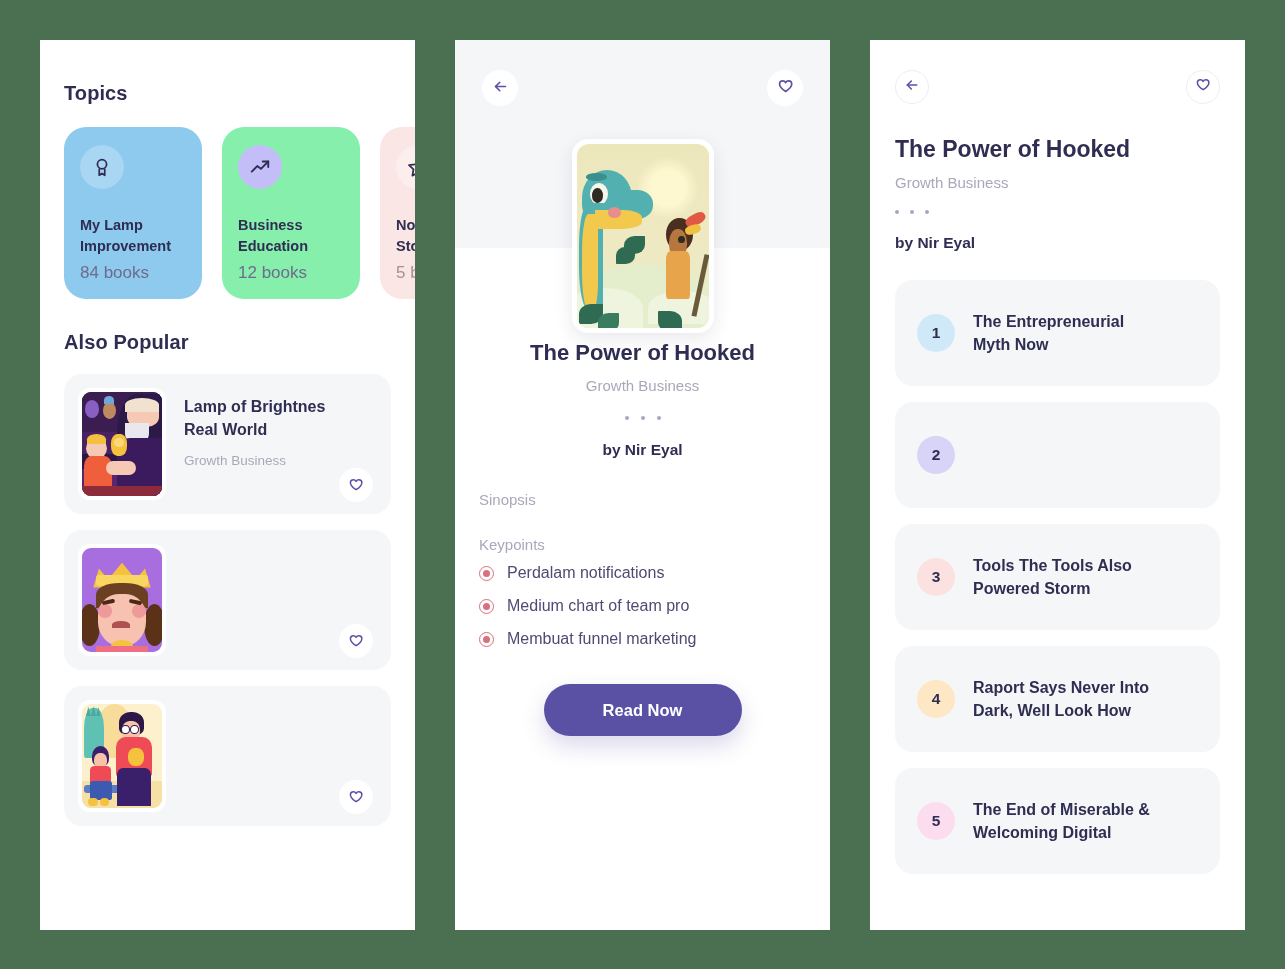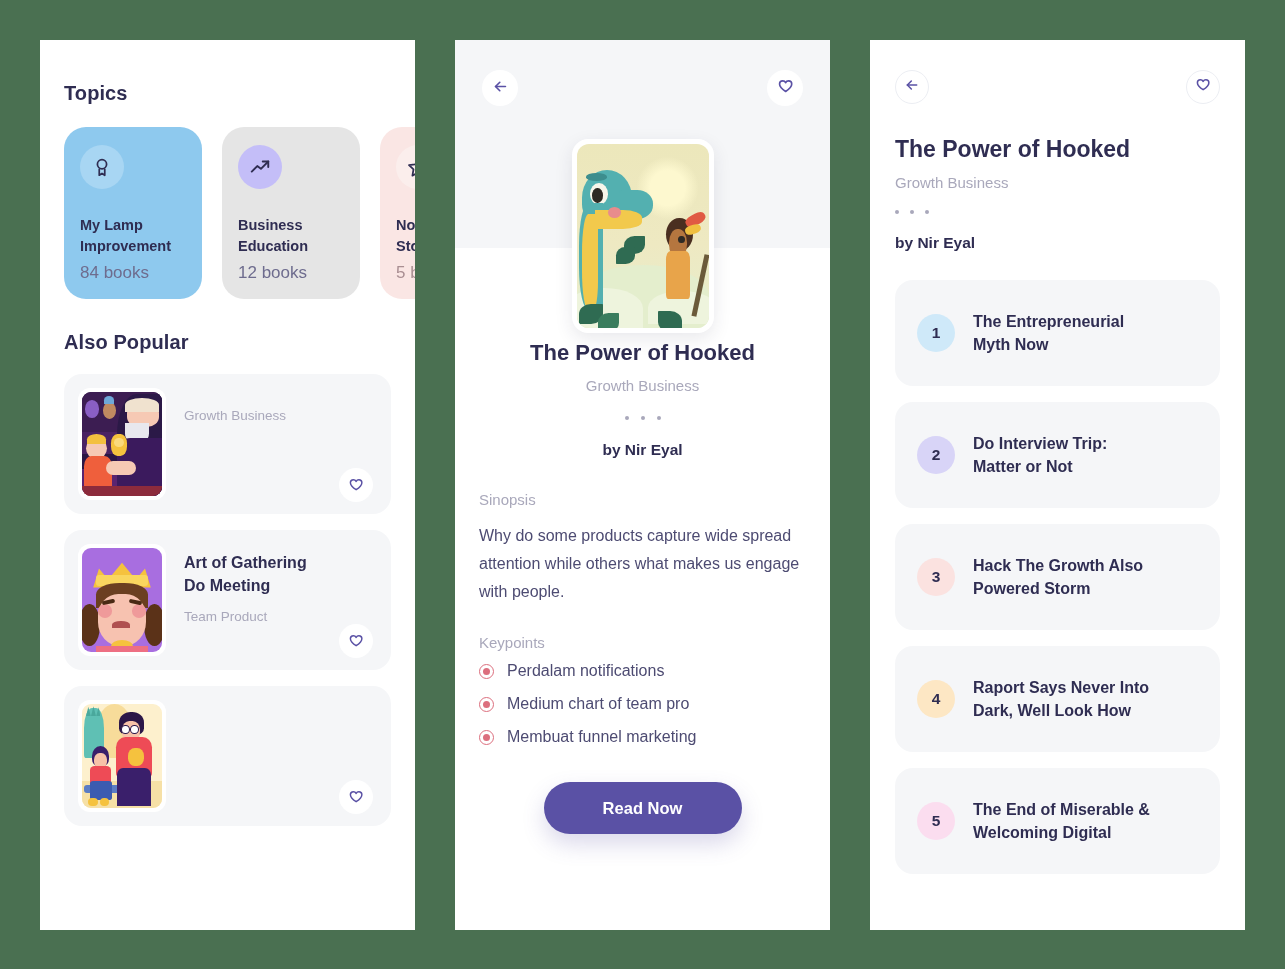--- a/index.html
+++ b/index.html
@@ -181,21 +181,21 @@
               <circle cx="12" cy="9" r="5"></circle>
                 <path d="M9 14.5 L9 21 L12 19 L15 21 L15 14.5"></path>
             </svg>
           </div>
           <div class="topic-spacer"></div>
           <div class="topic-name">My Lamp
 Improvement</div>
           <div class="topic-count">84 books</div>
         </div>
 
-        <div class="topic-card" style="background:#e5e5e5">
+        <div class="topic-card" style="background:#86efac">
           <div class="topic-icon-wrap" style="background:#c4bef8">
             <svg viewBox="0 0 24 24" fill="none" stroke="#2f2d52" stroke-width="2.1" stroke-linecap="round" stroke-linejoin="round">
               <polyline points="3,17 9,11 13,14 21,6"></polyline>
                 <polyline points="15,6 21,6 21,12"></polyline>
             </svg>
           </div>
           <div class="topic-spacer"></div>
           <div class="topic-name">Business
 Education</div>
           <div class="topic-count">12 books</div>
@@ -238,20 +238,22 @@
               <div class="sh" style="left:6%;top:40%;width:24%;height:10%;background:#f3c03f;border-radius:50% 50% 0 0"></div>
               <div class="sh" style="left:2%;top:62%;width:36%;height:38%;background:#ef5f3c;border-radius:26% 26% 0 0"></div>
               <div class="sh" style="left:30%;top:66%;width:38%;height:14%;background:#f6c9b4;border-radius:20px"></div>
               <div class="sh" style="left:4%;top:8%;width:17%;height:17%;background:#8a5fc4;border-radius:50%"></div>
               <div class="sh" style="left:26%;top:10%;width:16%;height:16%;background:#c08a61;border-radius:50%"></div>
               <div class="sh" style="left:28%;top:4%;width:12%;height:8%;background:#6fa8d8;border-radius:50% 50% 0 0"></div>
               <div class="sh" style="left:0;bottom:0;width:100%;height:10%;background:#8c2b3c"></div>
             </div>
           </div>
           <div class="book-info">
+            <div class="book-title">Lamp of Brightnes
+Real World</div>
             <div class="book-cat">Growth Business</div>
           </div>
           <div class="fav-btn">
             <svg viewBox="0 0 24 24" fill="none" stroke="#5a51a5" stroke-width="2.2" stroke-linecap="round" stroke-linejoin="round">
               <path d="M20.8 8.6c0-2.5-2-4.5-4.5-4.5-1.8 0-3.4 1.1-4.1 2.6-.7-1.5-2.3-2.6-4.1-2.6-2.5 0-4.5 2-4.5 4.5 0 5 8.6 10.4 8.6 10.4S20.8 13.6 20.8 8.6z"></path>
             </svg>
           </div>
         </div>
 
         <div class="book-card">
@@ -265,25 +267,20 @@
               <div class="sh" style="right:-4%;top:54%;width:26%;height:40%;background:#5b3218;border-radius:50%"></div>
               <div class="sh" style="left:20%;top:44%;width:60%;height:50%;background:#f7c2b0;border-radius:42% 42% 46% 46%"></div>
               <div class="sh" style="left:20%;top:54%;width:18%;height:13%;background:#ef9a9a;border-radius:50%"></div>
               <div class="sh" style="right:20%;top:54%;width:18%;height:13%;background:#ef9a9a;border-radius:50%"></div>
               <div class="sh" style="left:25%;top:50%;width:16%;height:4%;background:#4a2a14;border-radius:3px;transform:rotate(-12deg)"></div>
               <div class="sh" style="right:25%;top:50%;width:16%;height:4%;background:#4a2a14;border-radius:3px;transform:rotate(12deg)"></div>
               <div class="sh" style="left:38%;top:70%;width:22%;height:7%;background:#b05050;border-radius:50% 50% 0 0"></div>
               <div class="sh" style="left:36%;bottom:0;width:28%;height:12%;background:#f5c23e;border-radius:50% 50% 0 0"></div>
               <div class="sh" style="left:18%;bottom:0;width:64%;height:6%;background:#ee6f83"></div>
             </div>
-          </div>
-          <div class="book-info">
-            <div class="book-title">Art of Gathering
-Do Meeting</div>
-            <div class="book-cat">Team Product</div>
           </div>
           <div class="fav-btn">
             <svg viewBox="0 0 24 24" fill="none" stroke="#5a51a5" stroke-width="2.2" stroke-linecap="round" stroke-linejoin="round">
               <path d="M20.8 8.6c0-2.5-2-4.5-4.5-4.5-1.8 0-3.4 1.1-4.1 2.6-.7-1.5-2.3-2.6-4.1-2.6-2.5 0-4.5 2-4.5 4.5 0 5 8.6 10.4 8.6 10.4S20.8 13.6 20.8 8.6z"></path>
             </svg>
           </div>
         </div>
 
         <div class="book-card">
           <div class="book-thumb">
@@ -377,21 +374,20 @@
       <div class="dot-row">
         <span class="dot"></span>
         <span class="dot"></span>
         <span class="dot"></span>
       </div>
       <div class="detail-author">by Nir Eyal</div>
     </div>
 
     <div class="detail-body">
       <div class="label-sm">Sinopsis</div>
-      <div class="synopsis-text">Why do some products capture wide spread attention while others what makes us engage with people.</div>
 
       <div class="label-sm keypoints-label">Keypoints</div>
       <div class="kp-list">
         <div class="kp-item">
           <span class="kp-radio">
               <i></i>
             </span>
           <span class="kp-text">Perdalam notifications</span>
         </div>
         <div class="kp-item">
@@ -445,26 +441,24 @@
     </div>
 
     <div class="chap-list">
       <div class="chap-item">
         <div class="chap-num" style="background:#cfe9f9">1</div>
         <div class="chap-name">The Entrepreneurial
 Myth Now</div>
       </div>
       <div class="chap-item">
         <div class="chap-num" style="background:#d8d4f7">2</div>
-        <div class="chap-name">Do Interview Trip:
-Matter or Not</div>
       </div>
       <div class="chap-item">
         <div class="chap-num" style="background:#fbe2e0">3</div>
-        <div class="chap-name">Hack The Growth Also
+        <div class="chap-name">Tools The Tools Also
 Powered Storm</div>
       </div>
       <div class="chap-item">
         <div class="chap-num" style="background:#fde7c4">4</div>
         <div class="chap-name">Raport Says Never Into
 Dark, Well Look How</div>
       </div>
       <div class="chap-item">
         <div class="chap-num" style="background:#fbddef">5</div>
         <div class="chap-name">The End of Miserable &amp;

